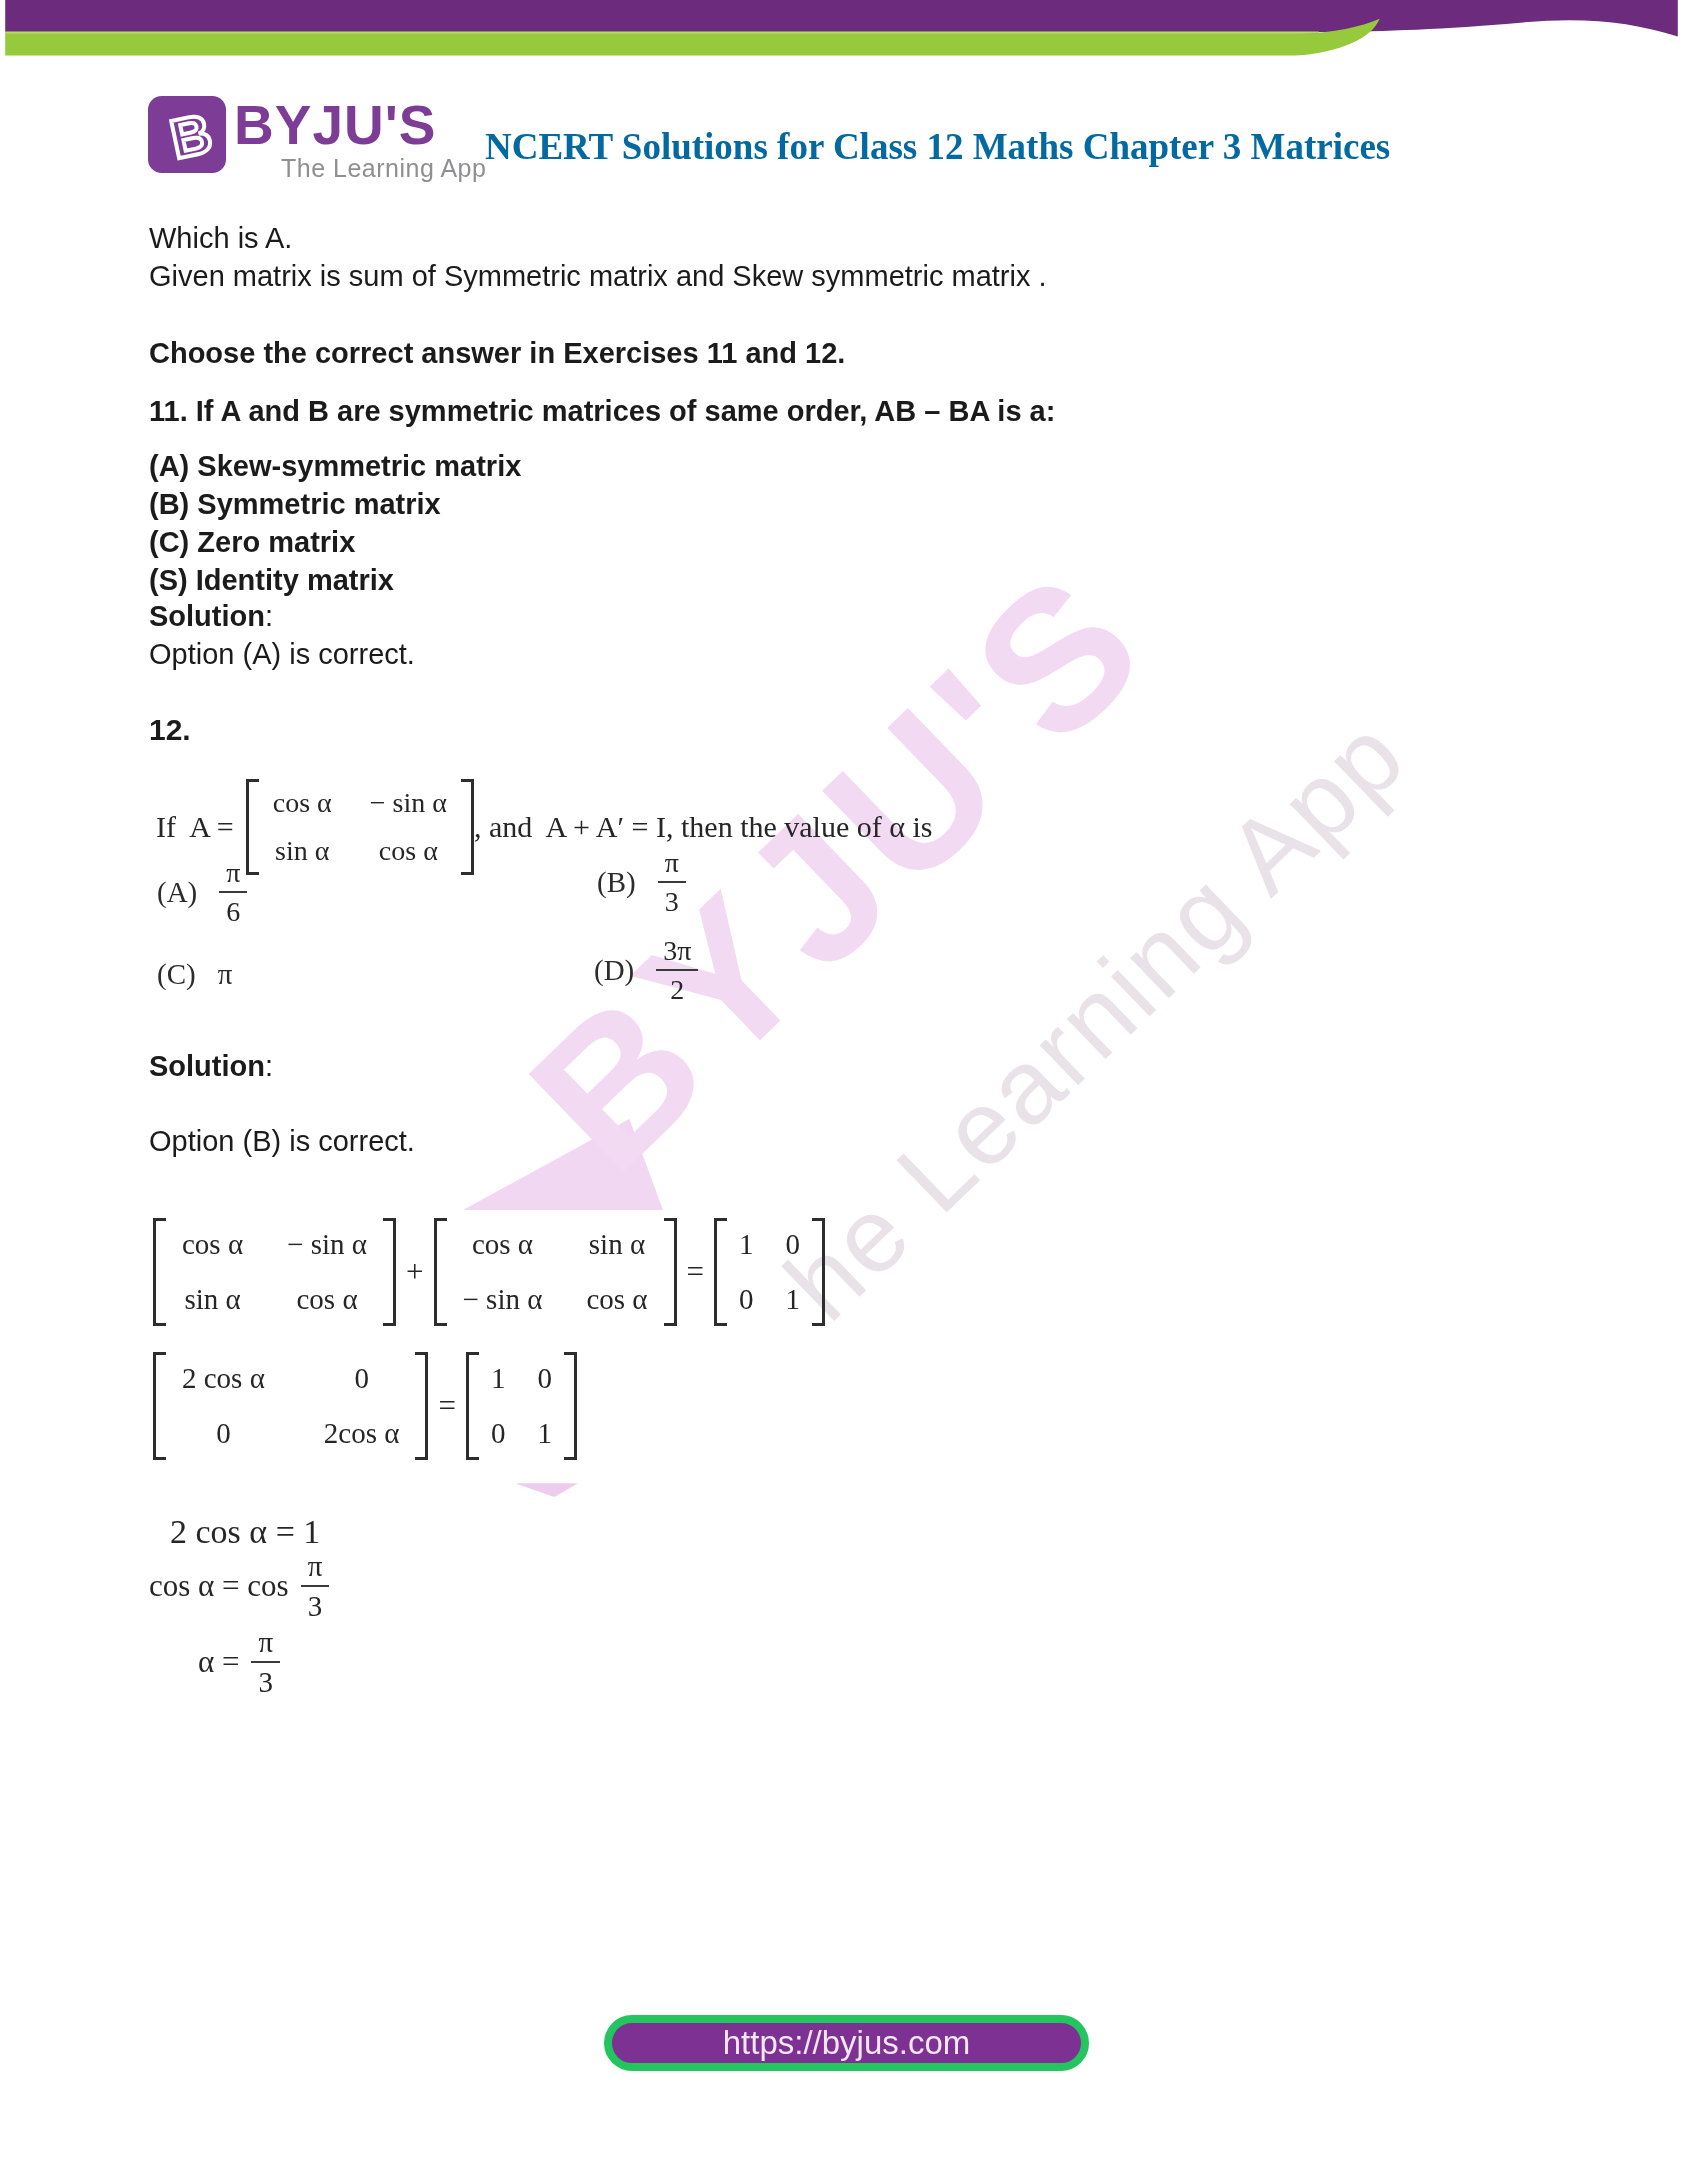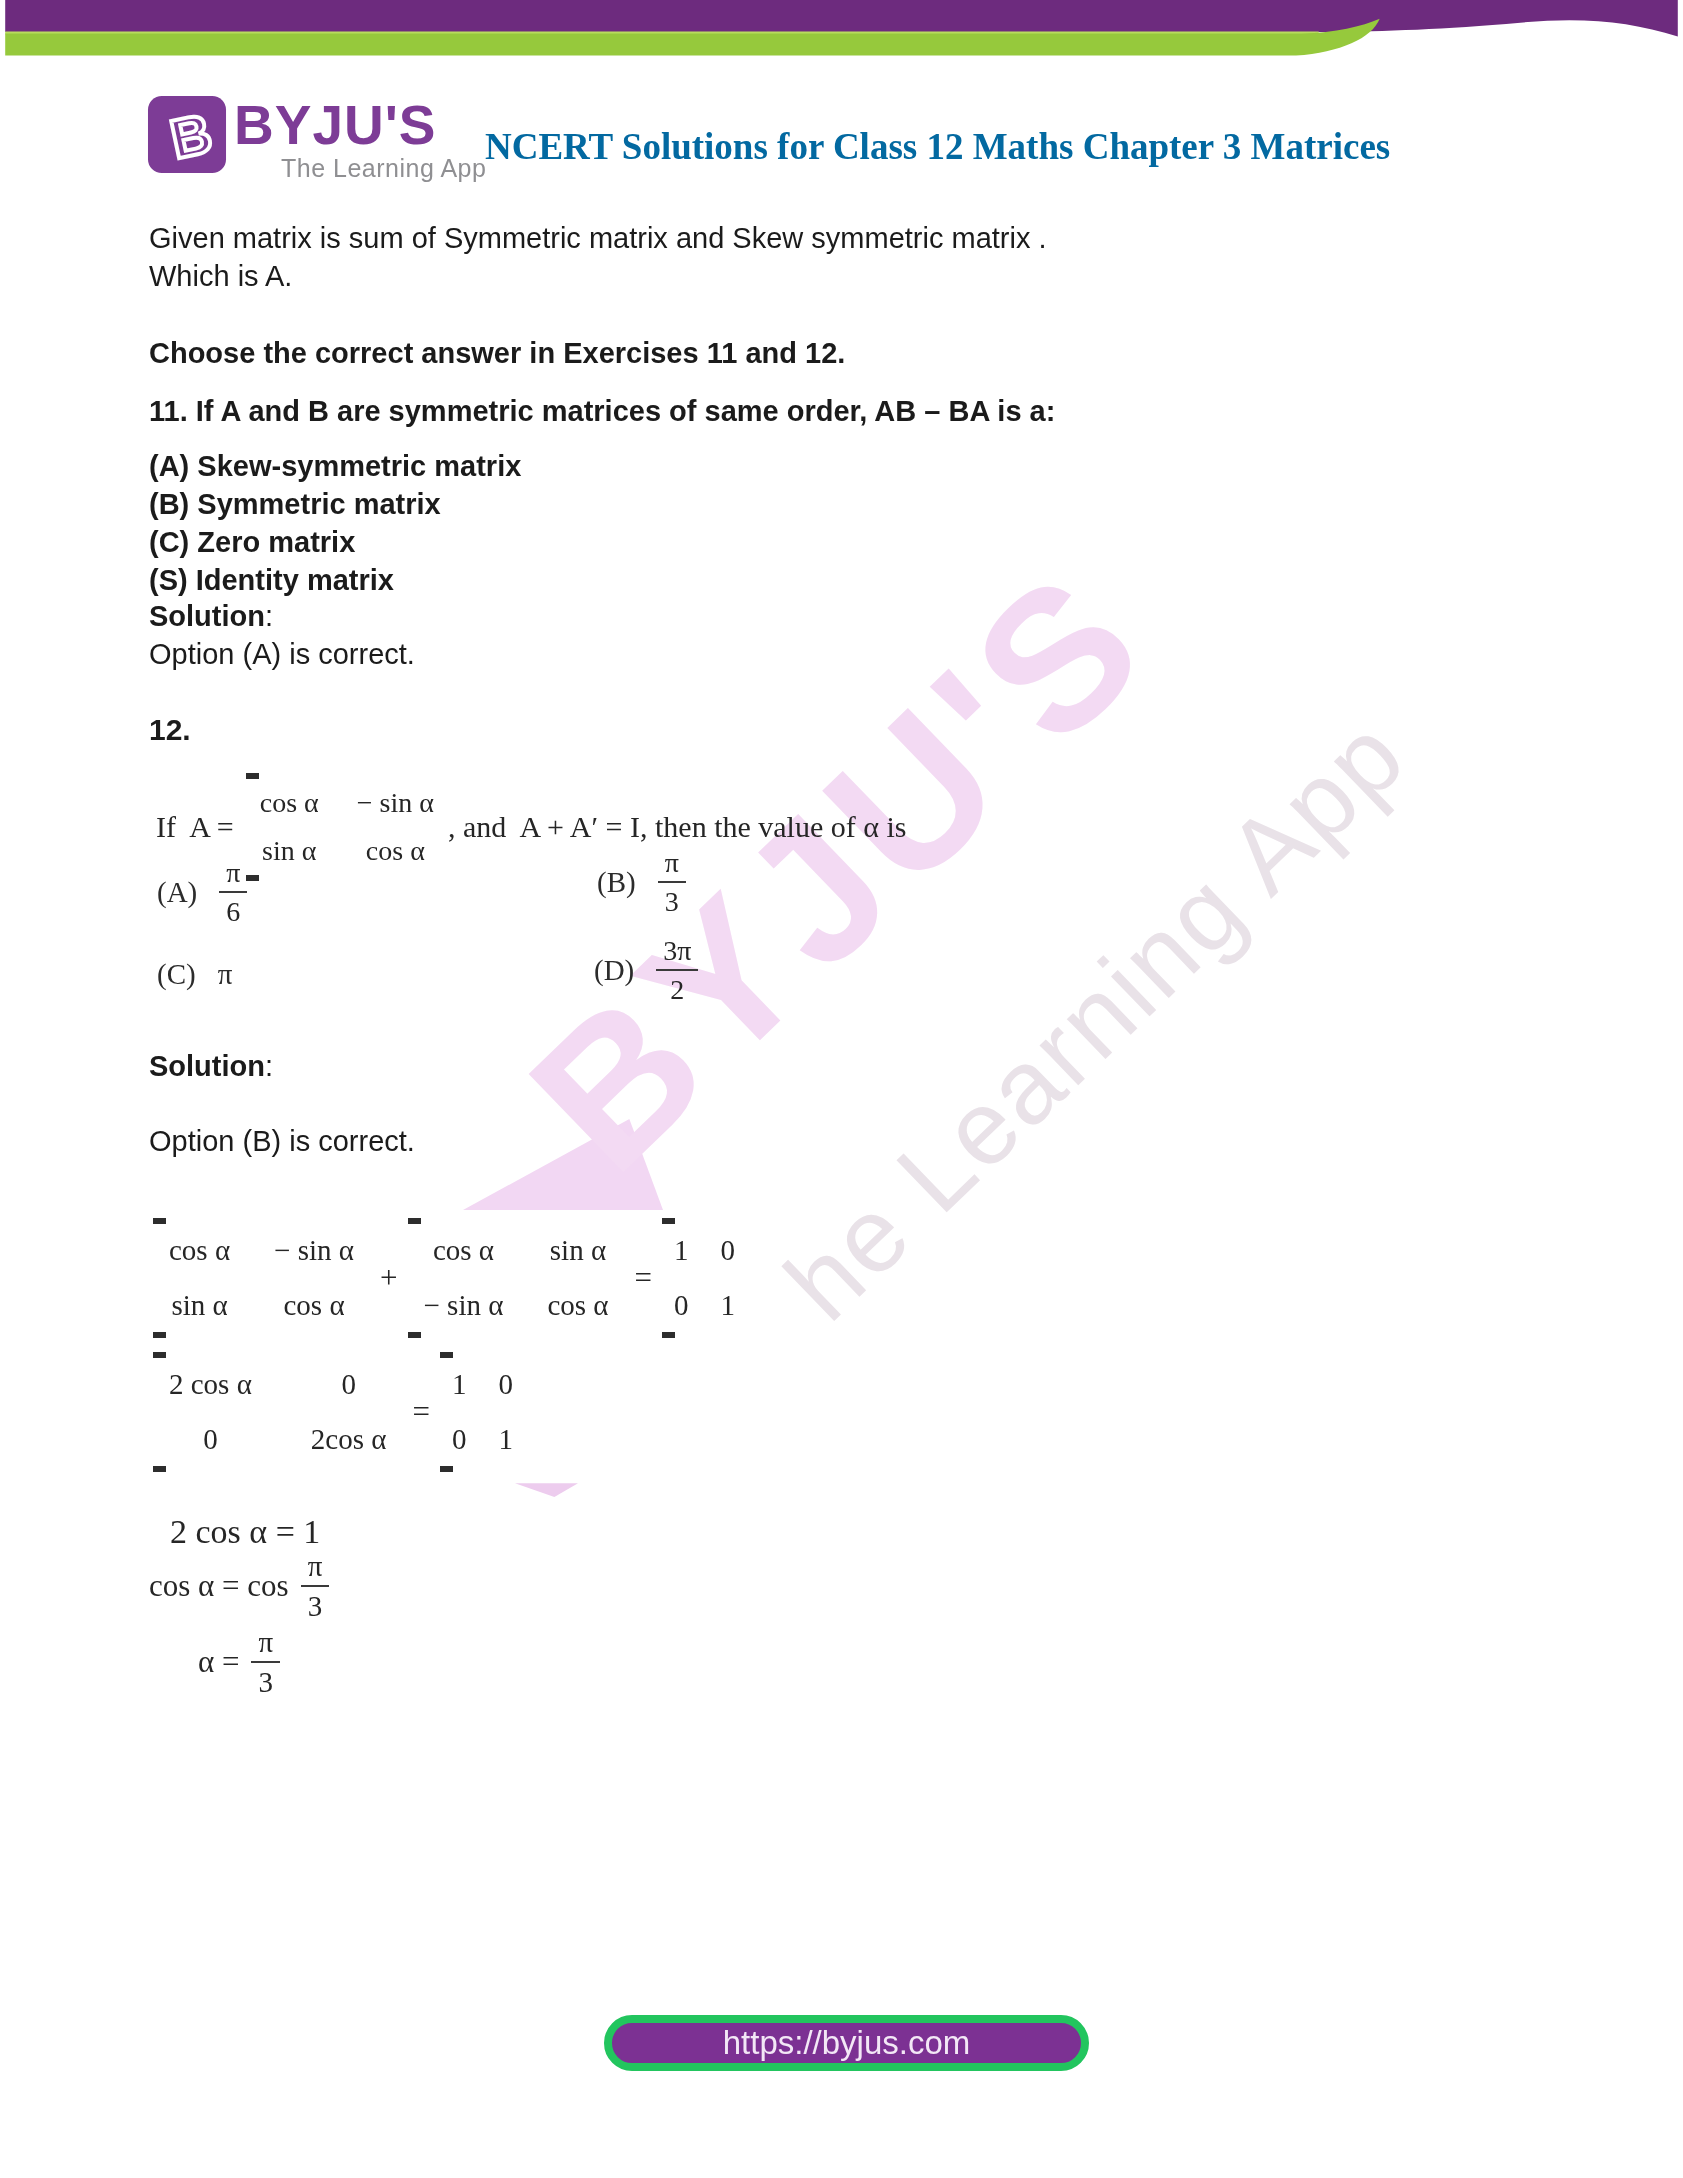--- a/index.html
+++ b/index.html
@@ -26,21 +26,21 @@
   .page-title  { position:absolute; left:485px; top:125px; font-family:"Liberation Serif", serif; font-size:37px; font-weight:bold; color:#0369a1; }
 
   
   .txt   { position:absolute; font-size:29px; line-height:38px; }
   .bold  { font-weight:bold; }
 
   
   .mathrow { position:absolute; display:flex; align-items:center; font-family:"Liberation Serif", serif; color:#262626; }
   .pre { white-space:pre; }
 
-  .mx { display:inline-flex; align-items:stretch;flex-direction:column; }
+  .mx { display:inline-flex; align-items:stretch; }
   .mx .brk { width:10px; border:3px solid #2d2d2d; }
   .mx .brk.l { border-right:none; }
   .mx .brk.r { border-left:none; }
   .mx .cells { display:grid; grid-template-columns:auto auto; align-items:center; justify-items:center;
                font-family:"Liberation Serif", serif; color:#262626; }
   .mx.small .cells { font-size:28px; column-gap:38px; row-gap:16px; padding:8px 14px; }
   .mx.big   .cells { font-size:29px; column-gap:44px; row-gap:22px; padding:10px 16px; }
   .mx.wide  .cells { font-size:29px; column-gap:59px; row-gap:22px; padding:10px 16px; }
   .mx.ident .cells { font-size:29px; column-gap:32px; row-gap:22px; padding:10px 12px; }
 
@@ -95,22 +95,22 @@
       <rect x="1" y="1" width="79" height="78" rx="14" fill="#7d3c96"></rect>
       <text x="24" y="62" font-family="Liberation Sans, sans-serif" font-size="56" font-weight="bold" fill="none" stroke="#ffffff" stroke-width="4" transform="rotate(-12 40 40)">B</text>
     </svg>
   </div>
   <div class="logo-brand">BYJU'S</div>
   <div class="logo-tag">The Learning App</div>
 
   <div class="page-title">NCERT Solutions for Class 12 Maths Chapter 3 Matrices</div>
 
   <div class="txt" style="left:149px; top:219px;">
+    <div>Which is A.</div>
     <div>Given matrix is sum of Symmetric matrix and Skew symmetric matrix .</div>
-    <div>Which is A.</div>
   </div>
 
   <div class="txt bold" style="left:149px; top:334px;">Choose the correct answer in Exercises 11 and 12.</div>
   <div class="txt bold" style="left:149px; top:392px;">11. If A and B are symmetric matrices of same order, AB – BA is a:</div>
 
   <div class="txt bold" style="left:149px; top:447px;">
     <div>(A) Skew-symmetric matrix</div>
     <div>(B) Symmetric matrix</div>
     <div>(C) Zero matrix</div>
     <div>(S) Identity matrix</div>

